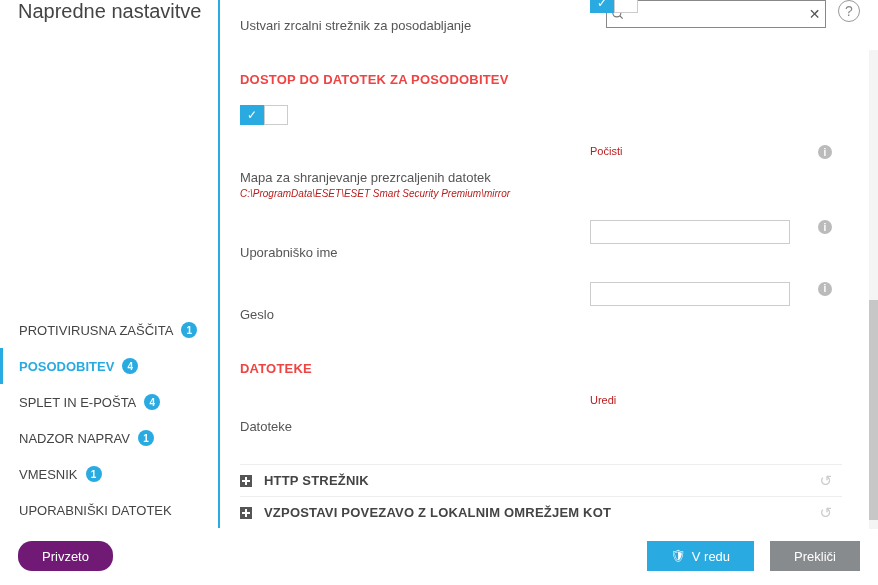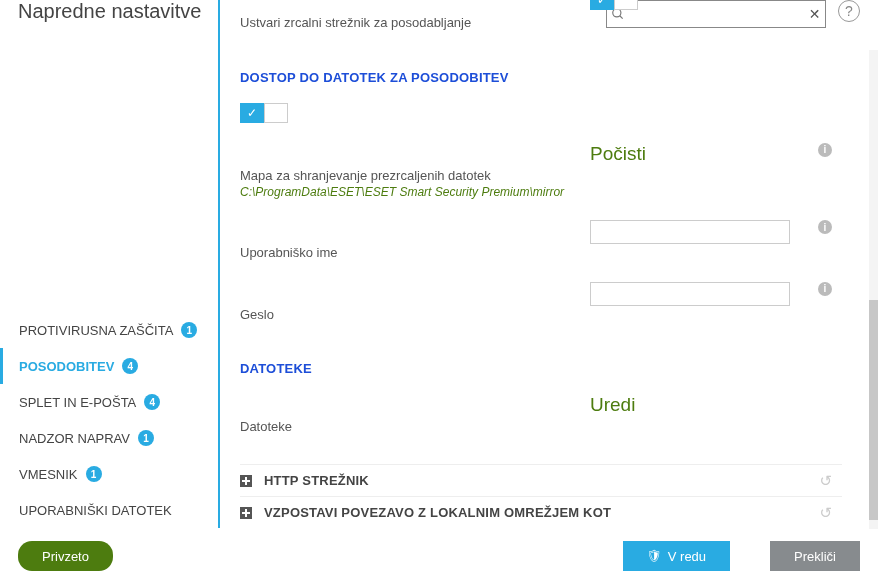--- a/index.html
+++ b/index.html
@@ -23,47 +23,47 @@
 .content { flex: 1; border-left: 2px solid #29abe2; padding: 0 0 0 20px; overflow-y: auto; position: relative; }
 .content-inner { padding-right: 36px; }
 
 .section-head-cut { height: 22px; display: flex; align-items: center; gap: 10px; margin-top: 6px; }
 .minus-icon { width: 12px; height: 12px; background: #555; position: relative; }
 .minus-icon::after { content: ""; position: absolute; left: 2px; right: 2px; top: 5px; height: 2px; background: #fff; }
 .cut-text { font-weight: 700; font-size: 13px; color: #444; letter-spacing: 0.2px; }
 
 .row { display: flex; align-items: flex-start; padding: 10px 0; }
 .row-label { width: 350px; font-size: 13px; color: #555; line-height: 1.35; padding-right: 12px; margin-top: 24px; }
-.row-sub { font-style: italic; color: #4d7c0f; font-size: 12px; }
+.row-sub { font-style: italic; color: #b91c1c; font-size: 10px; }
 .row-control { display: flex; align-items: center; gap: 10px; }
 
 .toggle { width: 48px; height: 20px; display: inline-flex; cursor: pointer; }
 .toggle-on { width: 24px; background: #29abe2; display: flex; align-items: center; justify-content: center; }
 .toggle-off { width: 24px; background: #fff; border: 1px solid #ccc; }
 .check { color: #fff; font-size: 12px; }
 
-.section-title { font-weight: 700; font-size: 13px; color: #1d4ed8; margin: 28px 0 8px; letter-spacing: 0.2px; }
-
-.link { color: #4d7c0f; font-size: 19px; cursor: pointer; }
+.section-title { font-weight: 700; font-size: 13px; color: #ef4444; margin: 28px 0 8px; letter-spacing: 0.2px; }
+
+.link { color: #b91c1c; font-size: 11px; cursor: pointer; }
 .info-icon { width: 14px; height: 14px; border-radius: 50%; background: #bbb; color: #fff; font-size: 10px; display: inline-flex; align-items: center; justify-content: center; font-weight: 700; position: absolute; right: 10px; }
 
 .text-input { width: 200px; height: 24px; border: 1px solid #ccc; padding: 0 6px; font-size: 12px; outline: none; }
 
 .collapsed-section { display: flex; align-items: center; gap: 12px; height: 32px; border-top: 1px solid #eee; cursor: pointer; position: relative; }
 .plus-icon { width: 12px; height: 12px; background: #555; position: relative; flex-shrink: 0; }
 .plus-icon::before { content: ""; position: absolute; left: 5px; top: 2px; width: 2px; bottom: 2px; background: #fff; }
 .plus-icon::after { content: ""; position: absolute; top: 5px; left: 2px; right: 2px; height: 2px; background: #fff; }
 .collapsed-label { font-weight: 700; font-size: 13px; color: #444; letter-spacing: 0.2px; }
 .reset-icon { position: absolute; right: 10px; color: #ccc; font-size: 15px; }
 
 .footer { height: 56px; display: flex; align-items: center; padding: 0 18px; }
 .btn { height: 30px; padding: 0 24px; border: none; font-size: 13px; cursor: pointer; display: inline-flex; align-items: center; gap: 6px; }
-.btn-default { background: #4d7c0f; color: #fff; border-radius: 14px; }
+.btn-default { background: #701a75; color: #fff; border-radius: 14px; }
 .btn-primary { background: #29abe2; color: #fff; }
-.btn-secondary { background: #878b8e; color: #fff; margin-left: 24px; }
+.btn-secondary { background: #878b8e; color: #fff; }
 .footer-spacer { flex: 1; }
 .shield { font-size: 12px; }
 
 .scrollbar-track { position: absolute; right: 0; top: 50px; bottom: 56px; width: 9px; background: #f4f4f4; }
 .scrollbar-thumb { position: absolute; right: 0; width: 9px; background: #c7c7c7; top: 250px; height: 220px; }
 
 .rel { position: relative; }
 </style>
 </head>
 <body>

